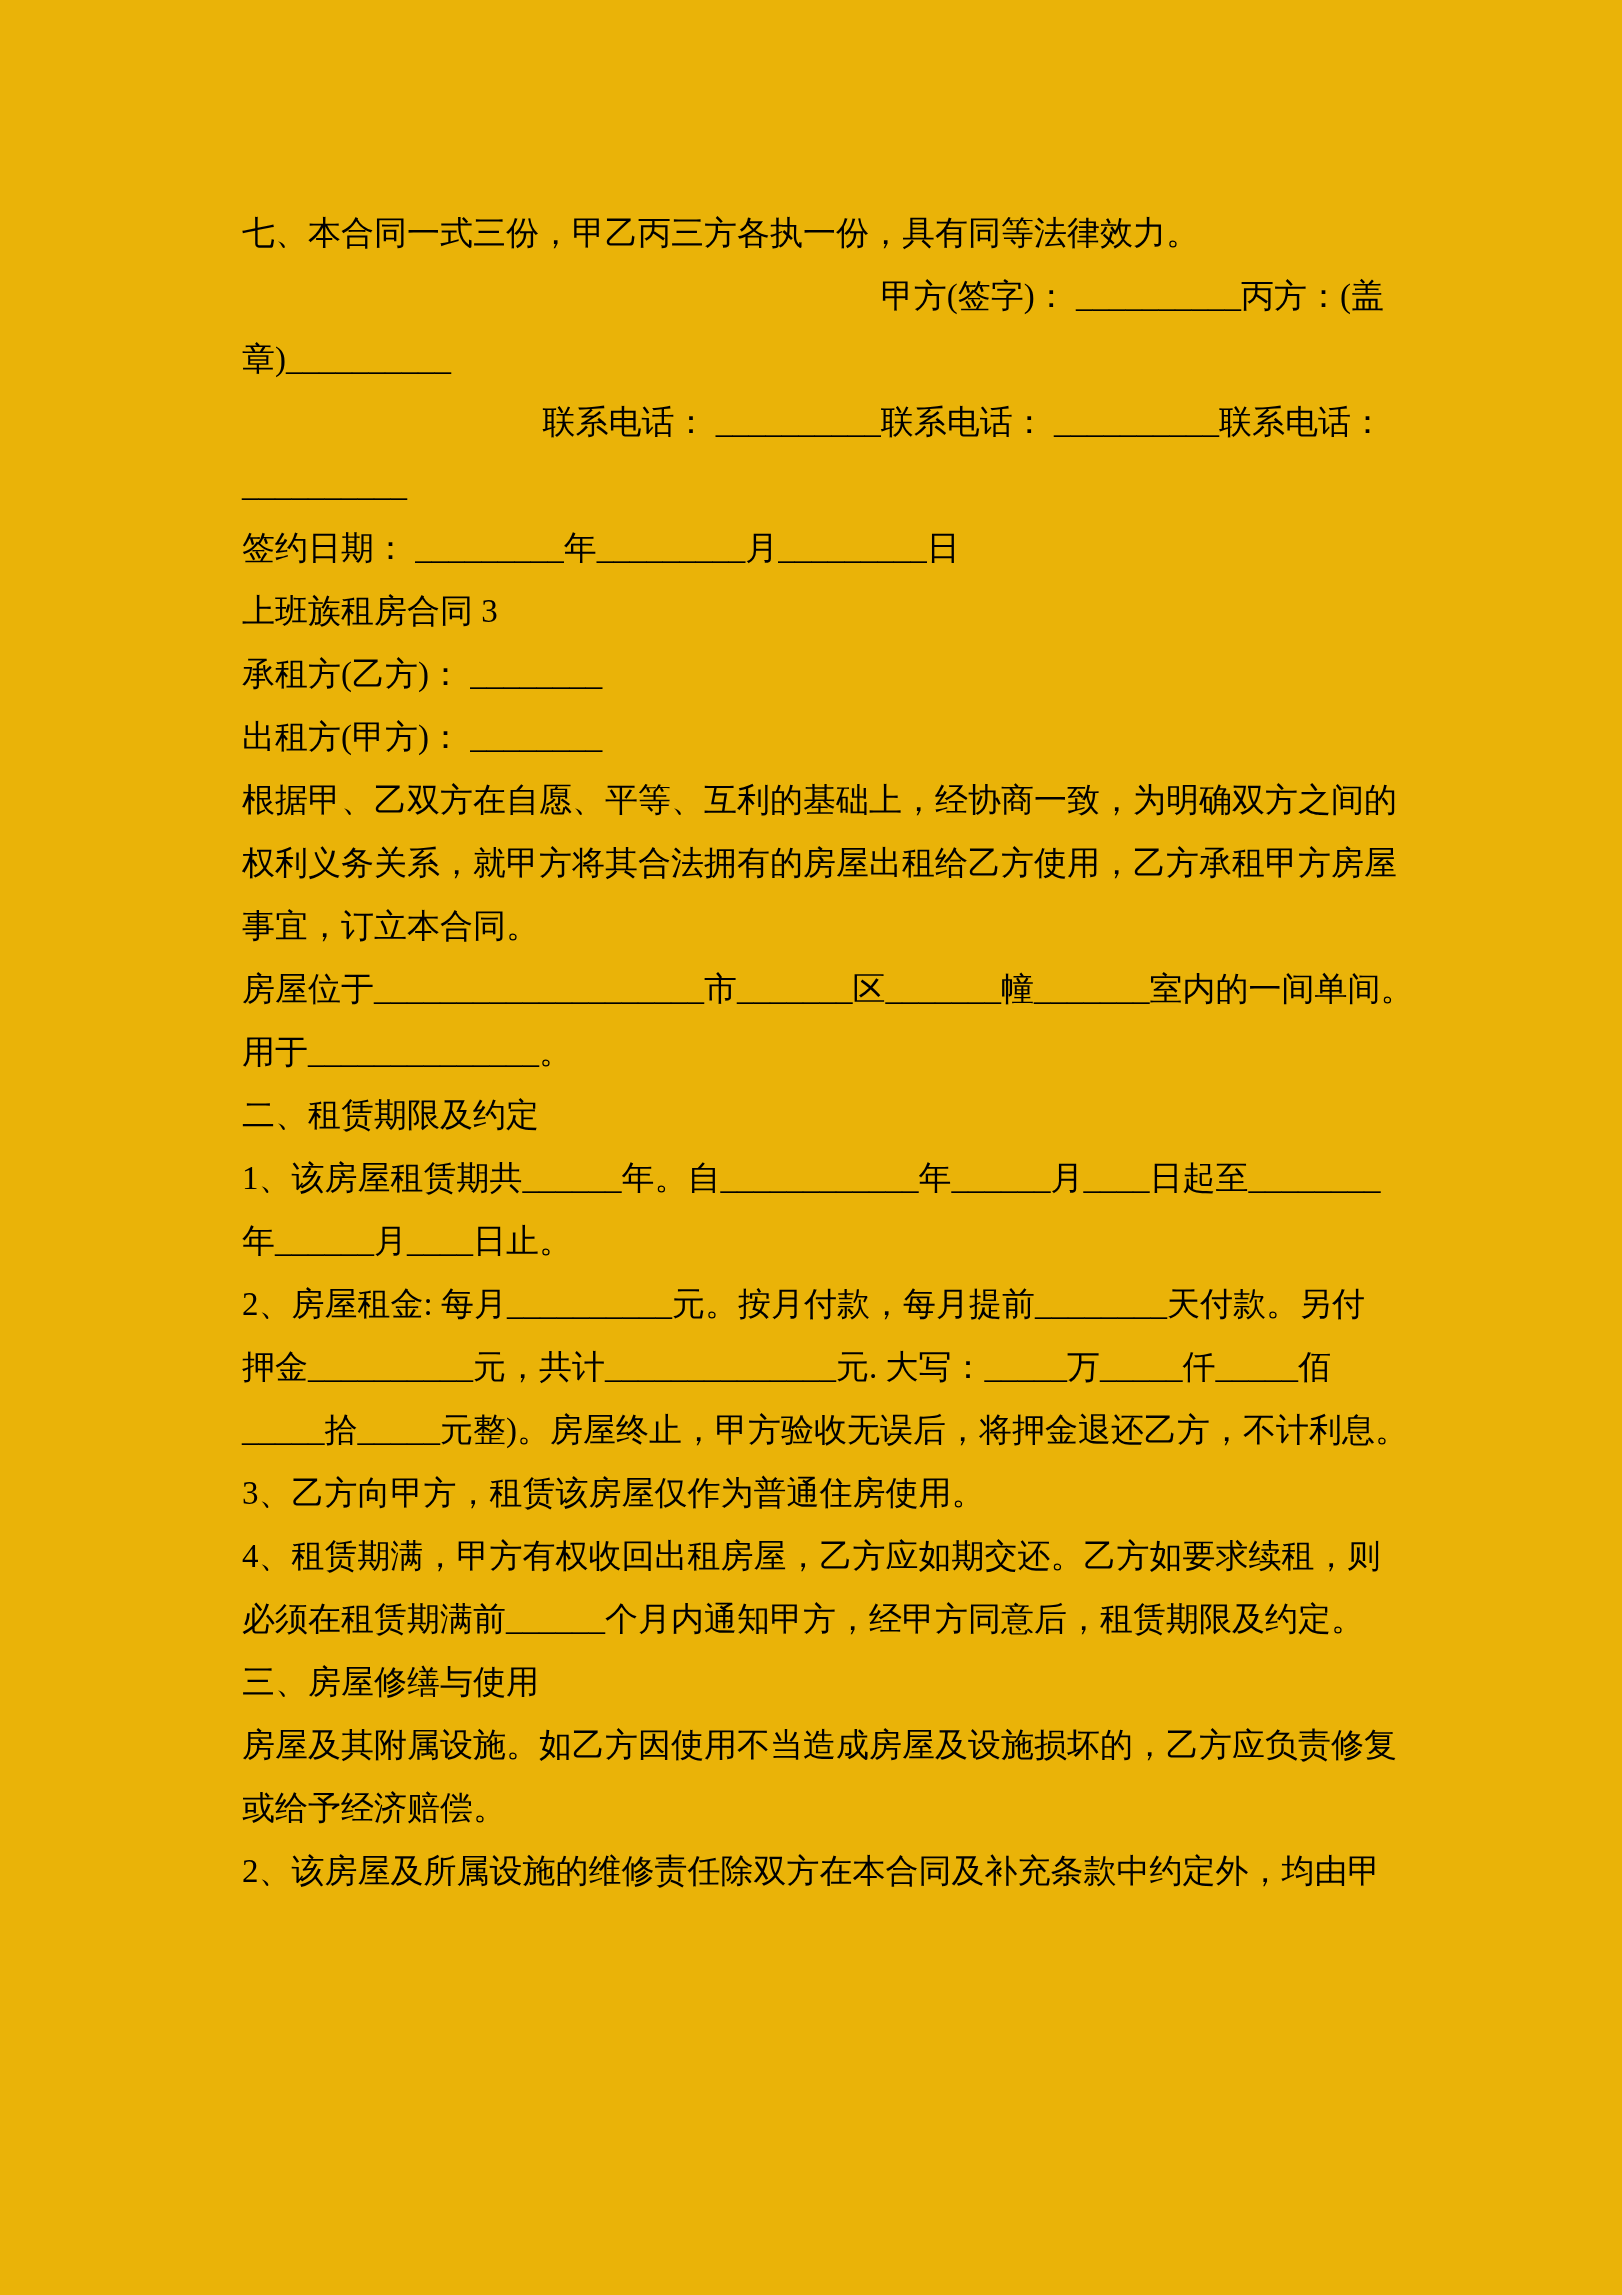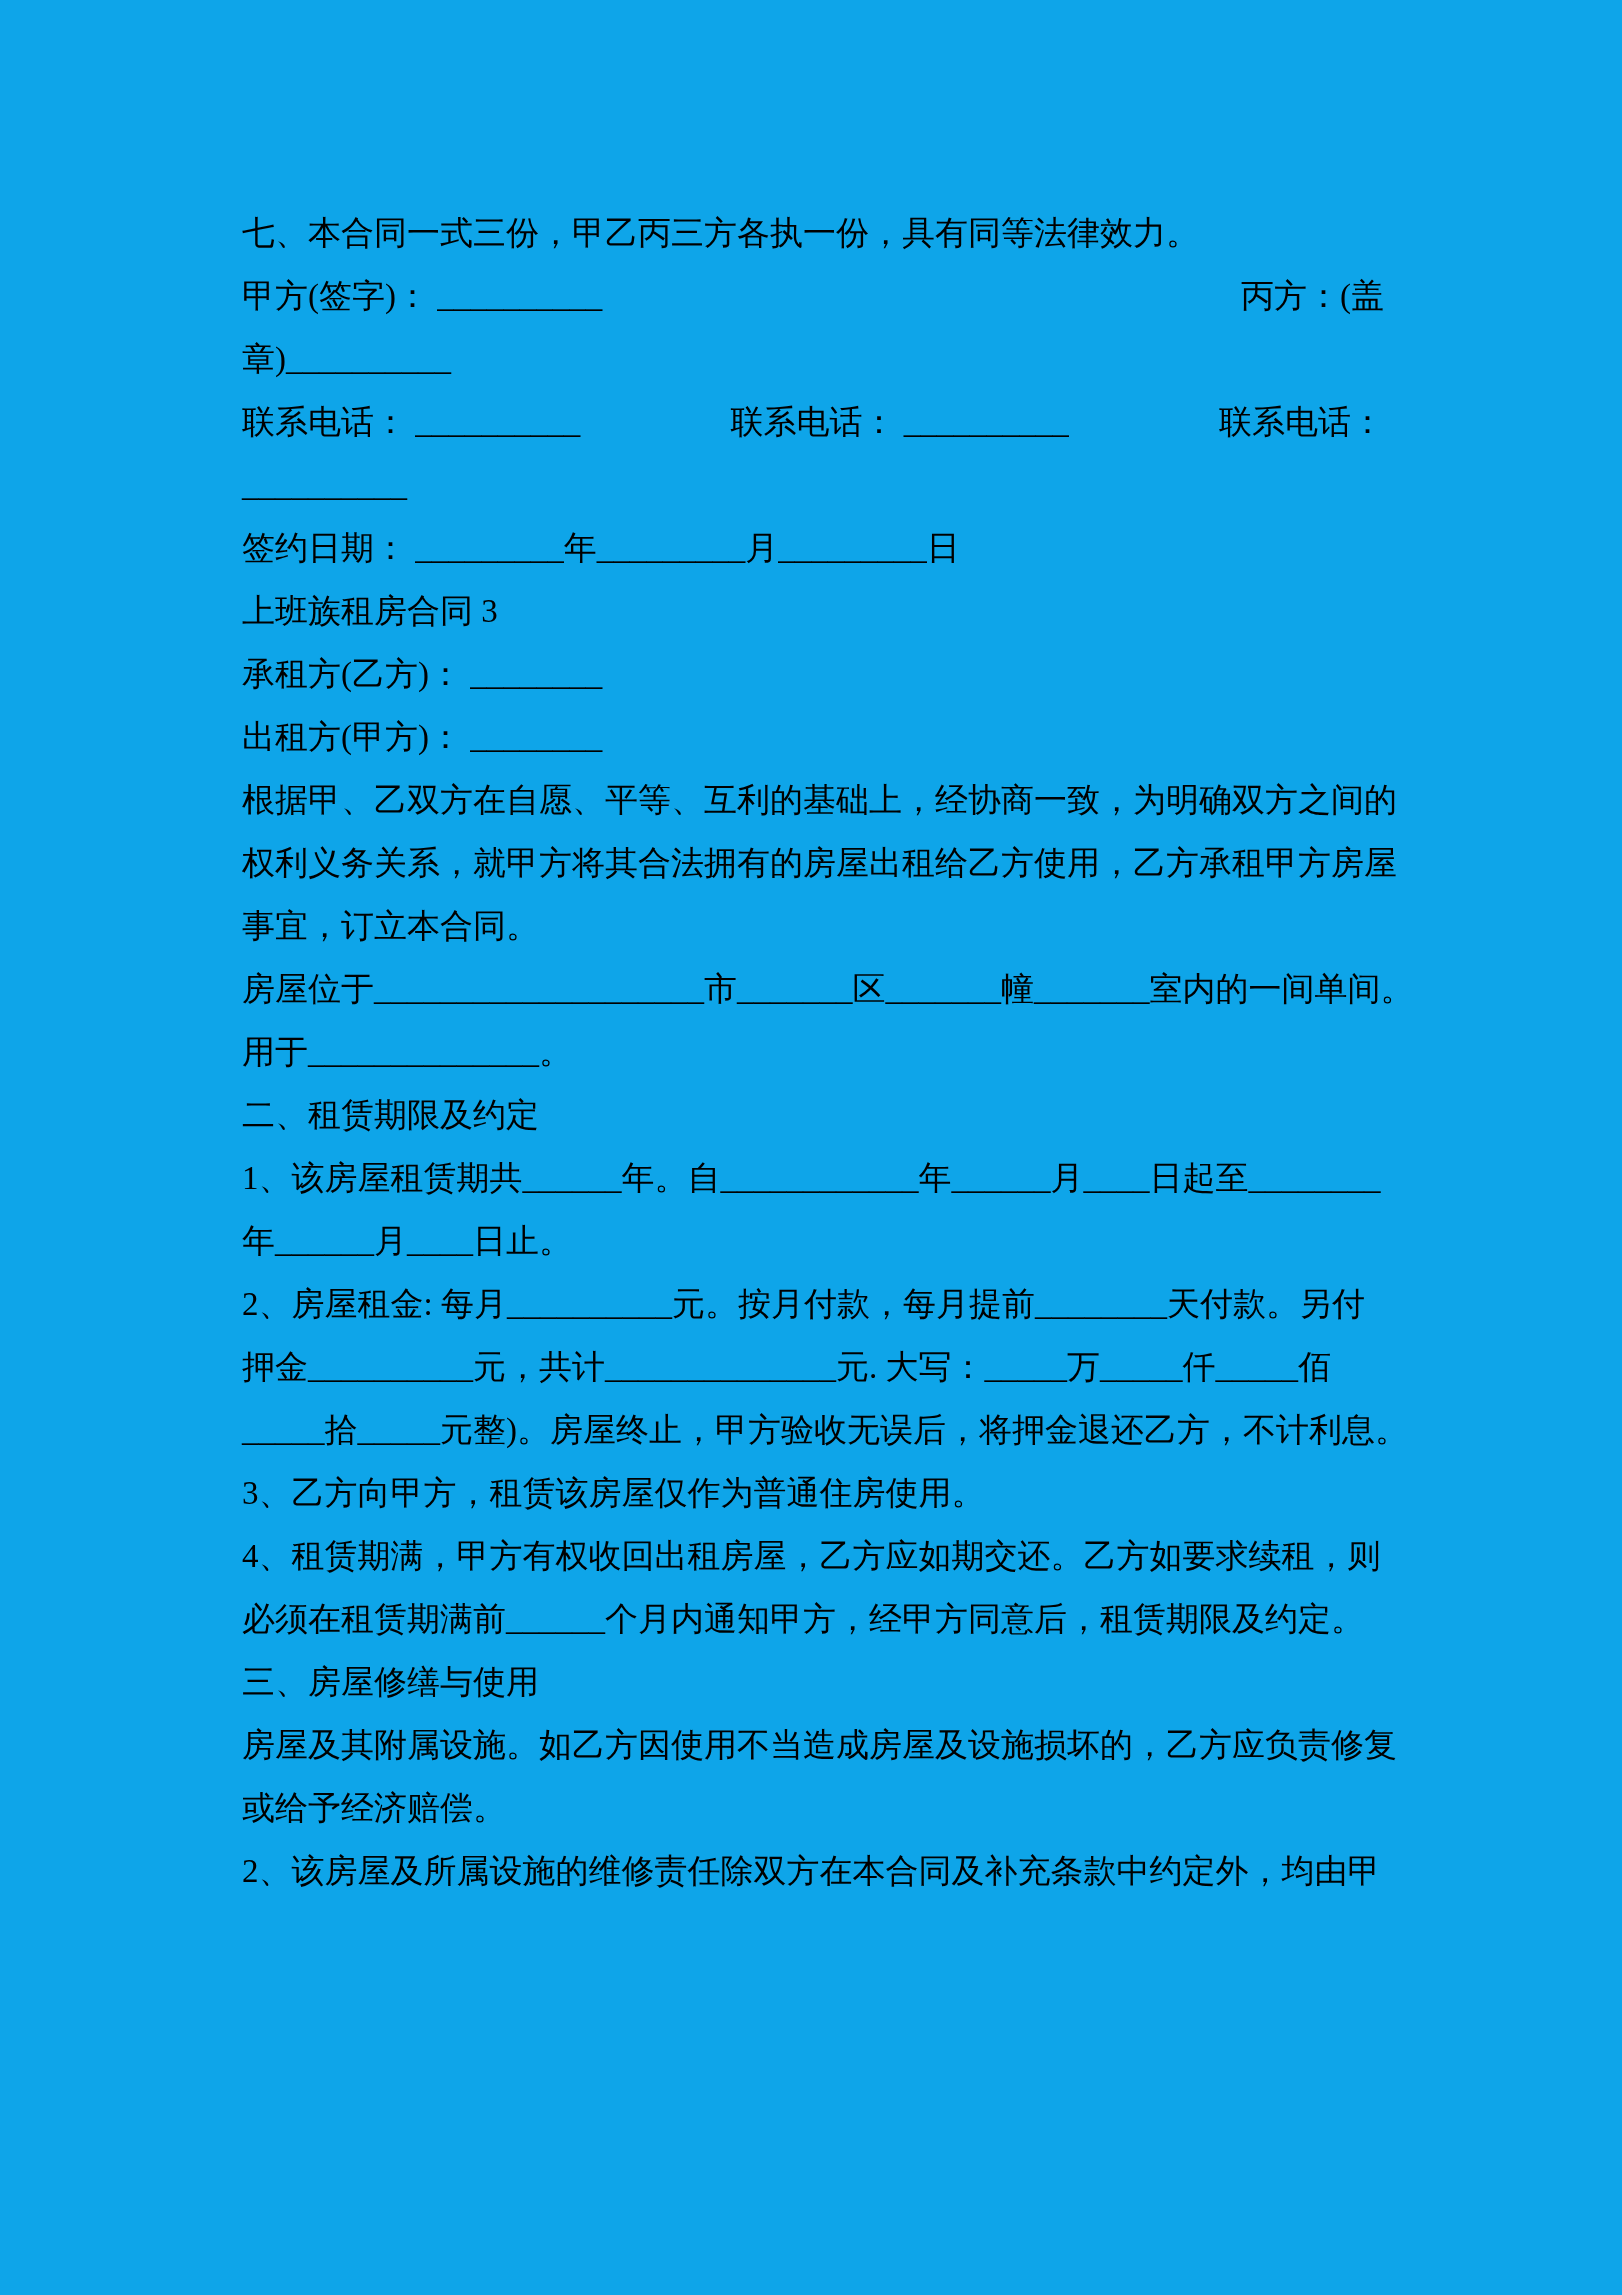--- a/index.html
+++ b/index.html
@@ -4,41 +4,41 @@
 <style>
   html, body {
     margin: 0;
     padding: 0;
     background: #ffffff;
   }
   .page {
     position: relative;
     width: 1623px;
     height: 2295px;
-    background: #0ea5e9;
+    background: #eab308;
     color: #000000;
     font-family: "Liberation Serif", "DejaVu Serif", serif;
     overflow: hidden;
   }
   .content {
     position: absolute;
     left: 242px;
     top: 202px;
     width: 1142px;
   }
   .line {
     font-size: 33px;
     line-height: 63px;
     height: 63px;
     white-space: pre;
     color: #000000;
   }
   .line.spread {
     display: flex;
-    justify-content: space-between;
+    justify-content: flex-end;
   }
   .line.spread span {
     white-space: pre;
   }
 </style>
 </head>
 <body>
 
 <div class="page">
   <div class="content">

